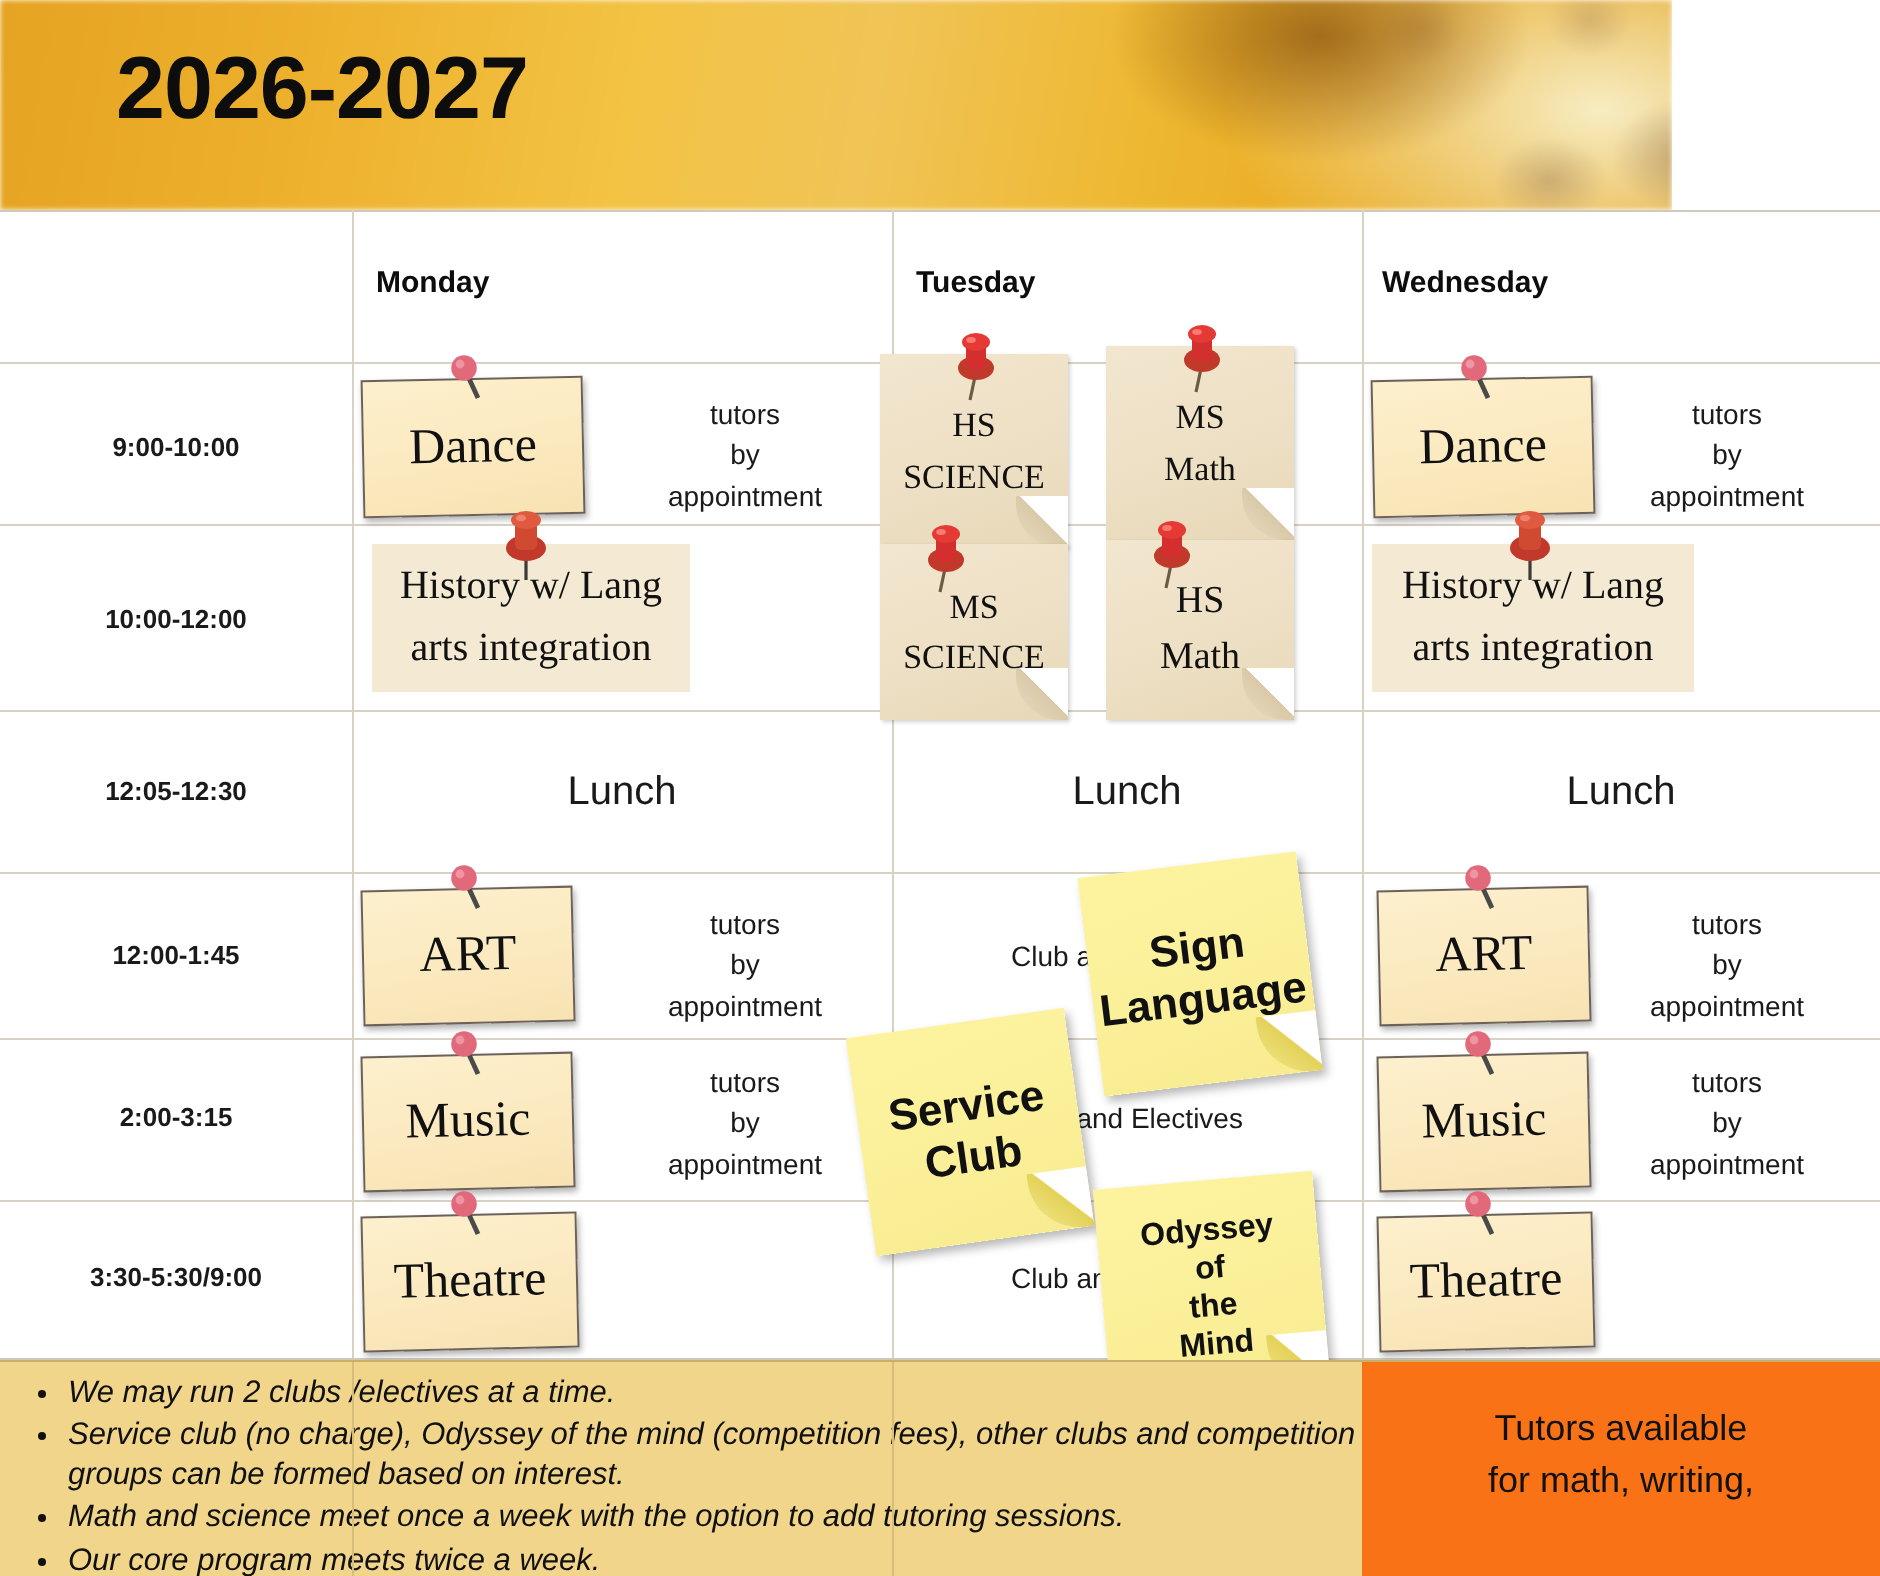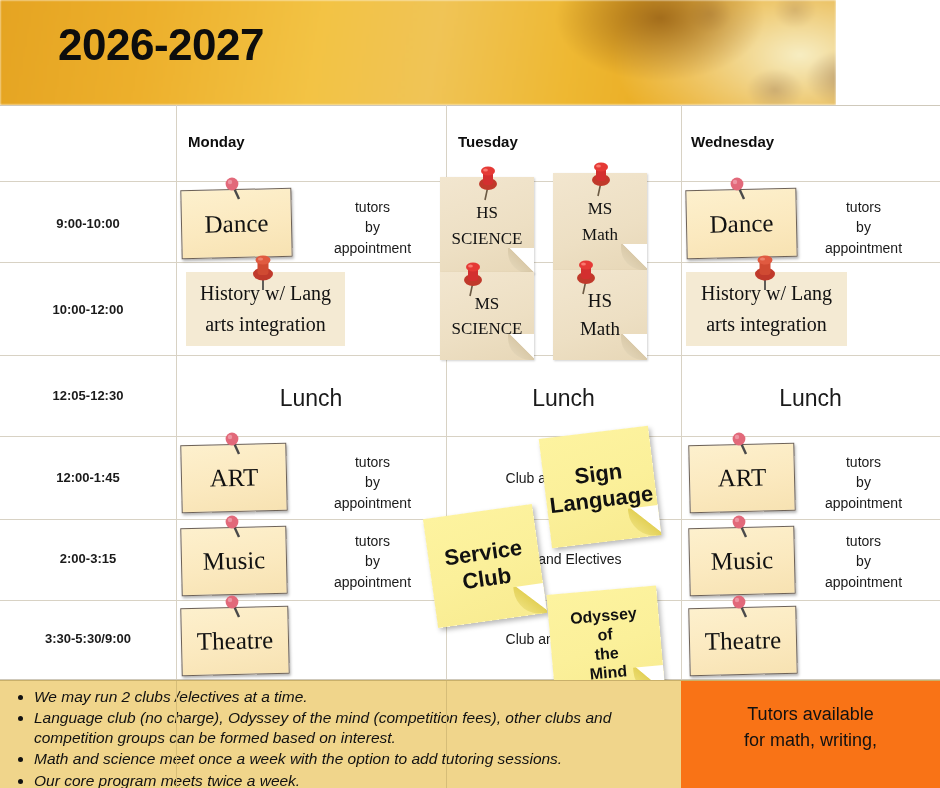--- a/index.html
+++ b/index.html
@@ -44,21 +44,21 @@
   .grid-outer-bottom { position:absolute; left:0; top:574px; width:940px; height:1px; background:#cfc9bb; }
   .day-head {
     font-size:15px; font-weight:bold; color:#0d0d0d;
     position:absolute; top:133px;
   }
   .time-label {
     position:absolute; left:0; width:176px;
     text-align:center; font-size:13px; font-weight:bold; color:#1a1a1a;
   }
   .lunch {
-    position:absolute; font-size:23px; color:#1a1a1a; text-align:center;
+    position:absolute; font-size:20px; color:#1a1a1a; text-align:center;
   }
   .tutors {
     position:absolute; text-align:center; font-size:14px;
     color:#1a1a1a; line-height:1.45;
   }
   .clubtext {
     position:absolute; text-align:center; font-size:14px; color:#1a1a1a;
   }
 
   
@@ -364,21 +364,21 @@
 <svg class="pin-small" style="left:729px; top:595px;" viewBox="0 0 22 24">
   <line x1="11" y1="9" x2="17" y2="22" stroke="#4a4a4a" stroke-width="2.4"></line>
   <circle cx="10" cy="7" r="6.4" fill="#e2697a"></circle>
   <circle cx="8" cy="5" r="2.2" fill="#f0a0ac" opacity=".8"></circle>
 </svg>
 
 <div class="footer">
   <div class="footer-left">
     <ul>
       <li>We may run 2 clubs /electives at a time.</li>
-      <li>Language club (no charge), Odyssey of the mind (competition fees), other clubs and competition groups can be formed based on interest.</li>
+      <li>Service club (no charge), Odyssey of the mind (competition fees), other clubs and competition groups can be formed based on interest.</li>
       <li>Math and science meet once a week with the option to add tutoring sessions.</li>
       <li>Our core program meets twice a week.</li>
     </ul>
     <div class="fdivider" style="left:176px"></div>
     <div class="fdivider" style="left:446px"></div>
   </div>
   <div class="footer-right">
     <div class="footer-right-text">
       <div>Tutors available</div>
       <div>for math, writing,</div>

